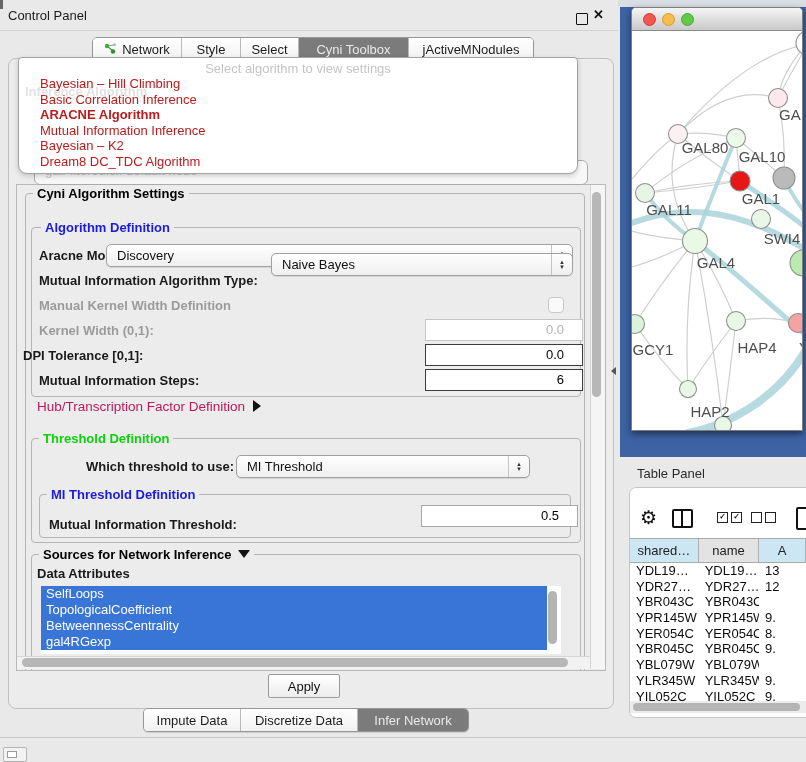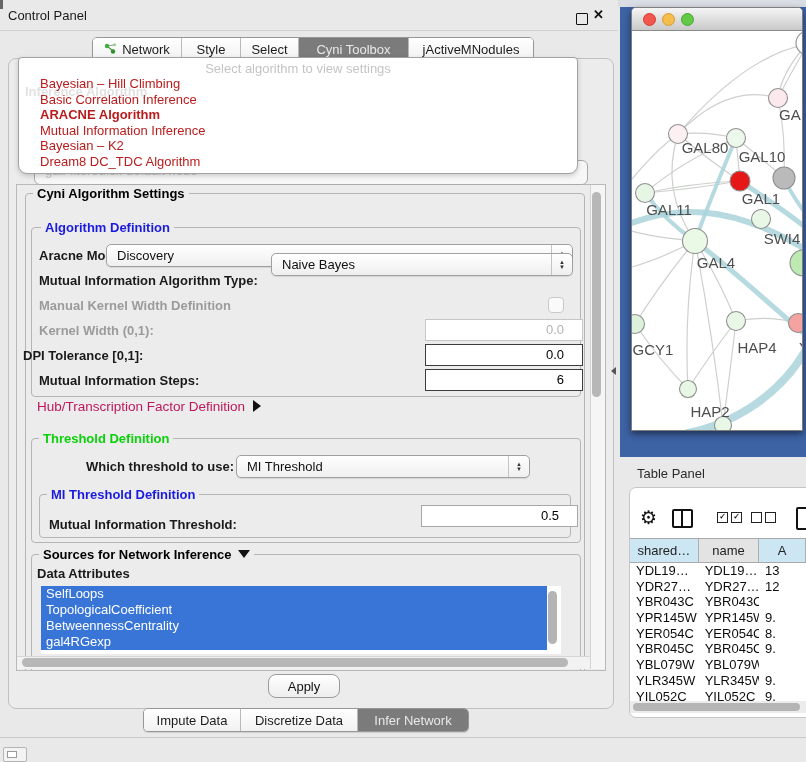--- a/index.html
+++ b/index.html
@@ -61,21 +61,21 @@
   .expander{font-size:13.5px;color:#be185d;white-space:nowrap;}
   .tri-right{display:inline-block;width:0;height:0;border-left:8px solid #111;
              border-top:6px solid transparent;border-bottom:6px solid transparent;margin-left:8px;vertical-align:-1px;}
   .tri-down{display:inline-block;width:0;height:0;border-top:8px solid #111;
             border-left:6px solid transparent;border-right:6px solid transparent;margin-left:6px;vertical-align:1px;}
   
   #attr-list{left:40px;top:585px;width:520px;height:68px;background:#fff;overflow:hidden;}
   .attr-row{height:16px;line-height:16px;background:#3875d7;color:#fff;font-size:13px;padding-left:5px;width:501px;}
   #attr-vthumb{left:547px;top:590px;width:9px;height:53px;background:#b4b4b4;border-radius:5px;}
   
-  #apply-btn{left:268px;top:674px;width:70px;height:22px;border:1px solid #9a9a9a;border-radius:8px;
+  #apply-btn{left:268px;top:674px;width:70px;height:22px;border:1px solid #9a9a9a;border-radius:2px;
              background:linear-gradient(#ffffff,#ededed);font-size:13px;color:#111;
              display:flex;align-items:center;justify-content:center;}
   #bottom-divider{left:0;top:737px;width:806px;height:1px;background:#c9c9c9;}
   #mini-restore{left:3px;top:747px;width:22px;height:13px;border:1px solid #b5b5b5;border-radius:2px;background:#f3f3f3;}
   #mini-restore div{margin:3px;width:8px;height:5px;border:1px solid #9a9a9a;background:#fff;}
   #split-arrow{left:611px;top:367px;width:0;height:0;border-right:5px solid #555;
                border-top:4px solid transparent;border-bottom:4px solid transparent;}
   
   #desktop{left:620px;top:0;width:186px;height:457px;background:#3d63a5;}
   #desktop-topstrip{left:618px;top:0;width:188px;height:7px;background:#d9dde4;}

